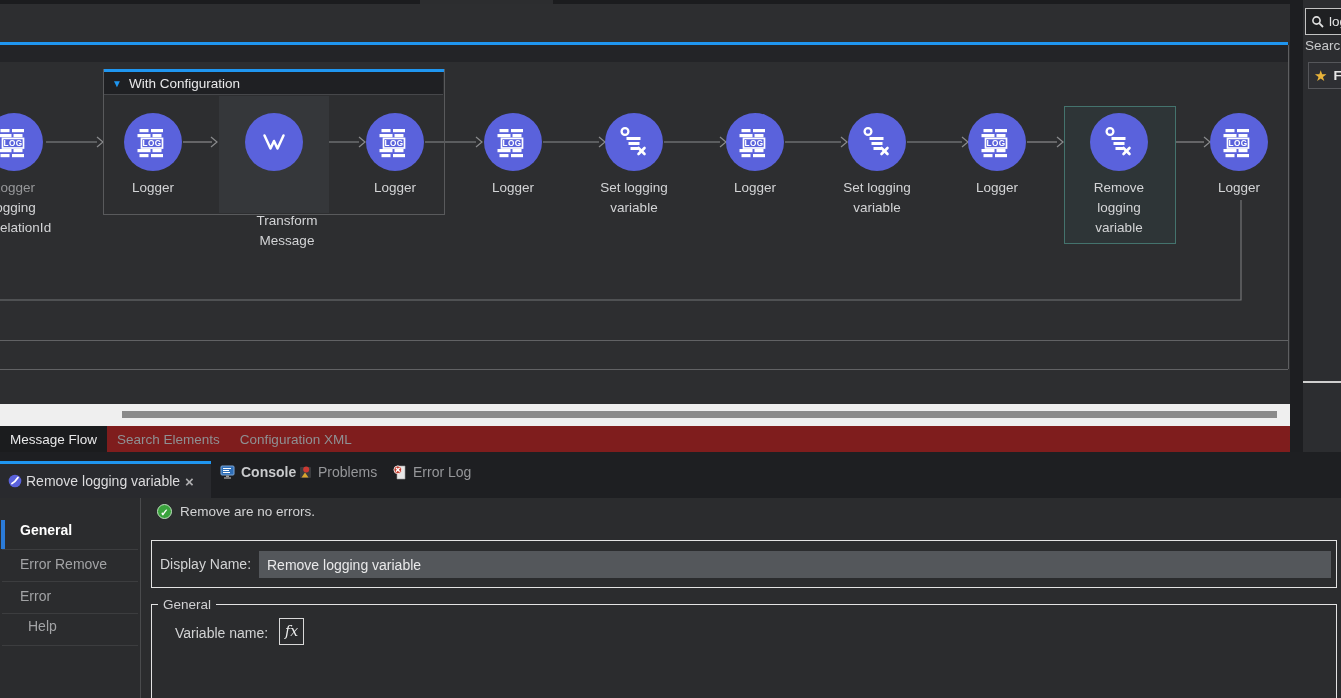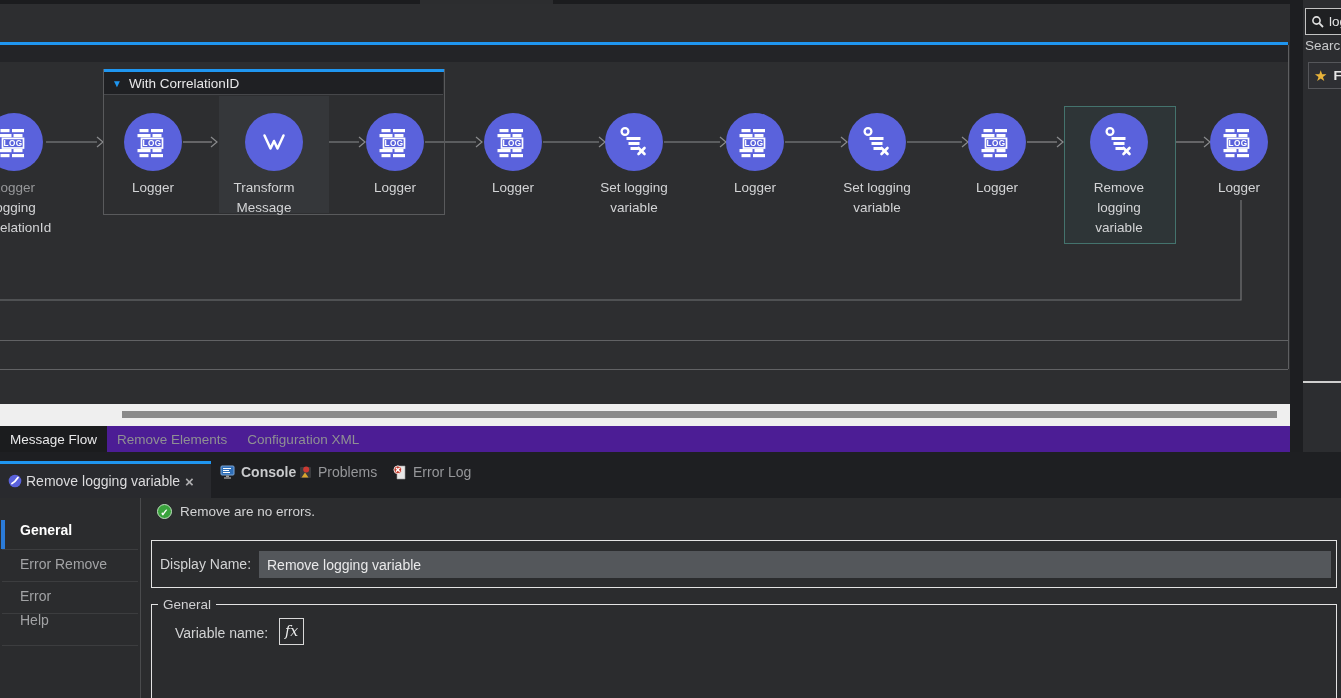--- a/index.html
+++ b/index.html
@@ -36,21 +36,21 @@
   .vstrip{left:1290px;top:0;width:13px;height:455px;background:#1d1e21;}
   .palette{left:1303px;top:0;width:200px;height:455px;background:#2c2d30;}
   .pal-search{position:absolute;left:2px;top:8px;width:190px;height:25px;border:1px solid #c3c3c3;background:#1f2022;display:flex;align-items:center;}
   .pal-search-text{color:#e4e4e4;margin-left:4px;}
   .pal-label{position:absolute;left:2px;top:38px;color:#c9cacc;}
   .pal-fav{position:absolute;left:5px;top:62px;width:180px;height:25px;border:1px solid #55565a;background:#2e2f33;display:flex;align-items:center;}
   .pal-star{color:#e8b33a;font-size:15px;margin:0 6px 0 5px;}
   .pal-fav-text{color:#e6e6e6;font-weight:bold;}
   .pal-sep{position:absolute;left:0;top:381px;width:200px;height:2px;background:#cfcfcf;}
   
-  .mfbar{left:0;top:426px;width:1290px;height:26px;background:#4c1d95;display:flex;align-items:center;}
+  .mfbar{left:0;top:426px;width:1290px;height:26px;background:#7f1d1d;display:flex;align-items:center;}
   .mftab{height:26px;display:flex;align-items:center;padding:0 10px;color:#8f9093;font-size:13.5px;}
   .mftab.active{background:#1b1c1e;color:#e8e8e9;}
   
   .vtbar{left:0;top:452px;width:1341px;height:46px;background:#1e1f22;}
   .vtab-active{position:absolute;left:0;top:9px;width:211px;height:37px;background:#292a2e;border-top:3px solid #1f96f0;box-sizing:border-box;display:flex;align-items:center;}
   .vtab-active .lbl{color:#dcdcde;font-size:14px;margin-left:4px;}
   .vtab-close{color:#aeaeb0;font-size:15px;font-weight:bold;margin-left:5px;cursor:pointer;}
   .vtab{position:absolute;top:12px;display:flex;align-items:center;color:#96979a;font-size:14px;}
   .vtab .ic{margin-right:5px;display:inline-flex;}
   .vtab.console .lbl{color:#c9cacc;font-weight:bold;}
@@ -143,21 +143,21 @@
       <line x1="1176" y1="142" x2="1204" y2="142"></line>
         <polyline points="1204,137 1210,142 1204,147"></polyline>
     </g>
     <polyline points="1241,200 1241,300 0,300" stroke="#737476" stroke-width="1.2" fill="none"></polyline>
   </svg>
 
   <div class="abs scope-blue"></div>
   <div class="abs scope"></div>
   <div class="abs scope-title">
     <span class="scope-caret">▼</span>
-    <span class="scope-title-text">With CorrelationID</span>
+    <span class="scope-title-text">With Configuration</span>
   </div>
   <div class="abs hoverbox"></div>
   <div class="abs selbox"></div>
 
   <div class="node-circle" style="left:-15px;">
     <svg class="nicon">
         <use href="#icon-log"></use>
       </svg>
   </div>
   <div class="nlabel" style="left:-60px;width:148px;">
@@ -171,21 +171,21 @@
         <use href="#icon-log"></use>
       </svg>
   </div>
   <div class="nlabel" style="left:103px;width:100px;">Logger</div>
 
   <div class="node-circle" style="left:245px;">
     <svg class="nicon">
         <use href="#icon-transform"></use>
       </svg>
   </div>
-  <div class="nlabel" style="left:219px;width:90px;">Transform Message</div>
+  <div class="nlabel" style="left:242px;width:90px;margin-top:33px;">Transform Message</div>
 
   <div class="node-circle" style="left:366px;">
     <svg class="nicon">
         <use href="#icon-log"></use>
       </svg>
   </div>
   <div class="nlabel" style="left:345px;width:100px;">Logger</div>
 
   <div class="node-circle" style="left:484px;">
     <svg class="nicon">
@@ -251,21 +251,21 @@
     <div class="pal-label">Search</div>
     <div class="pal-fav">
       <span class="pal-star">★</span>
       <span class="pal-fav-text">Favorites</span>
     </div>
     <div class="pal-sep"></div>
   </div>
 
   <div class="abs mfbar">
     <div class="mftab active">Message Flow</div>
-    <div class="mftab">Remove Elements</div>
+    <div class="mftab">Search Elements</div>
     <div class="mftab">Configuration XML</div>
   </div>
 
   <div class="abs vtbar">
     <div class="vtab-active">
       <svg class="tabdot" viewBox="0 0 14 14">
         <circle cx="7" cy="7" r="6.3" fill="#5a62dc"></circle>
         <path d="M4 9.5 Q7 8 10 3.5" fill="none" stroke="#fff" stroke-width="1.8" stroke-linecap="round"></path>
       </svg>
       <span class="lbl">Remove logging variable</span>
@@ -310,21 +310,21 @@
   </div>
 
   <div class="abs props">
     <div class="side-blue"></div>
     <div class="side-item active" style="top:24px;">General</div>
     <div class="side-sep" style="top:51px;"></div>
     <div class="side-item" style="top:58px;">Error Remove</div>
     <div class="side-sep" style="top:83px;"></div>
     <div class="side-item" style="top:90px;">Error</div>
     <div class="side-sep" style="top:115px;"></div>
-    <div class="side-item" style="top:114px;">Help</div>
+    <div class="side-item" style="top:120px;margin-left:8px;">Help</div>
     <div class="side-sep" style="top:147px;"></div>
     <div class="side-div"></div>
 
     <div class="ok-ic">✓</div>
     <div class="ok-text">Remove are no errors.</div>
 
     <div class="grp" style="left:151px;top:42px;width:1186px;height:48px;"></div>
     <div class="fldlabel abs" style="left:160px;top:58px;">Display Name:</div>
     <input class="tinput" style="left: 259px; top: 53px; width: 1072px; height: 27px;" readonly="" value="Remove logging variable">
 

